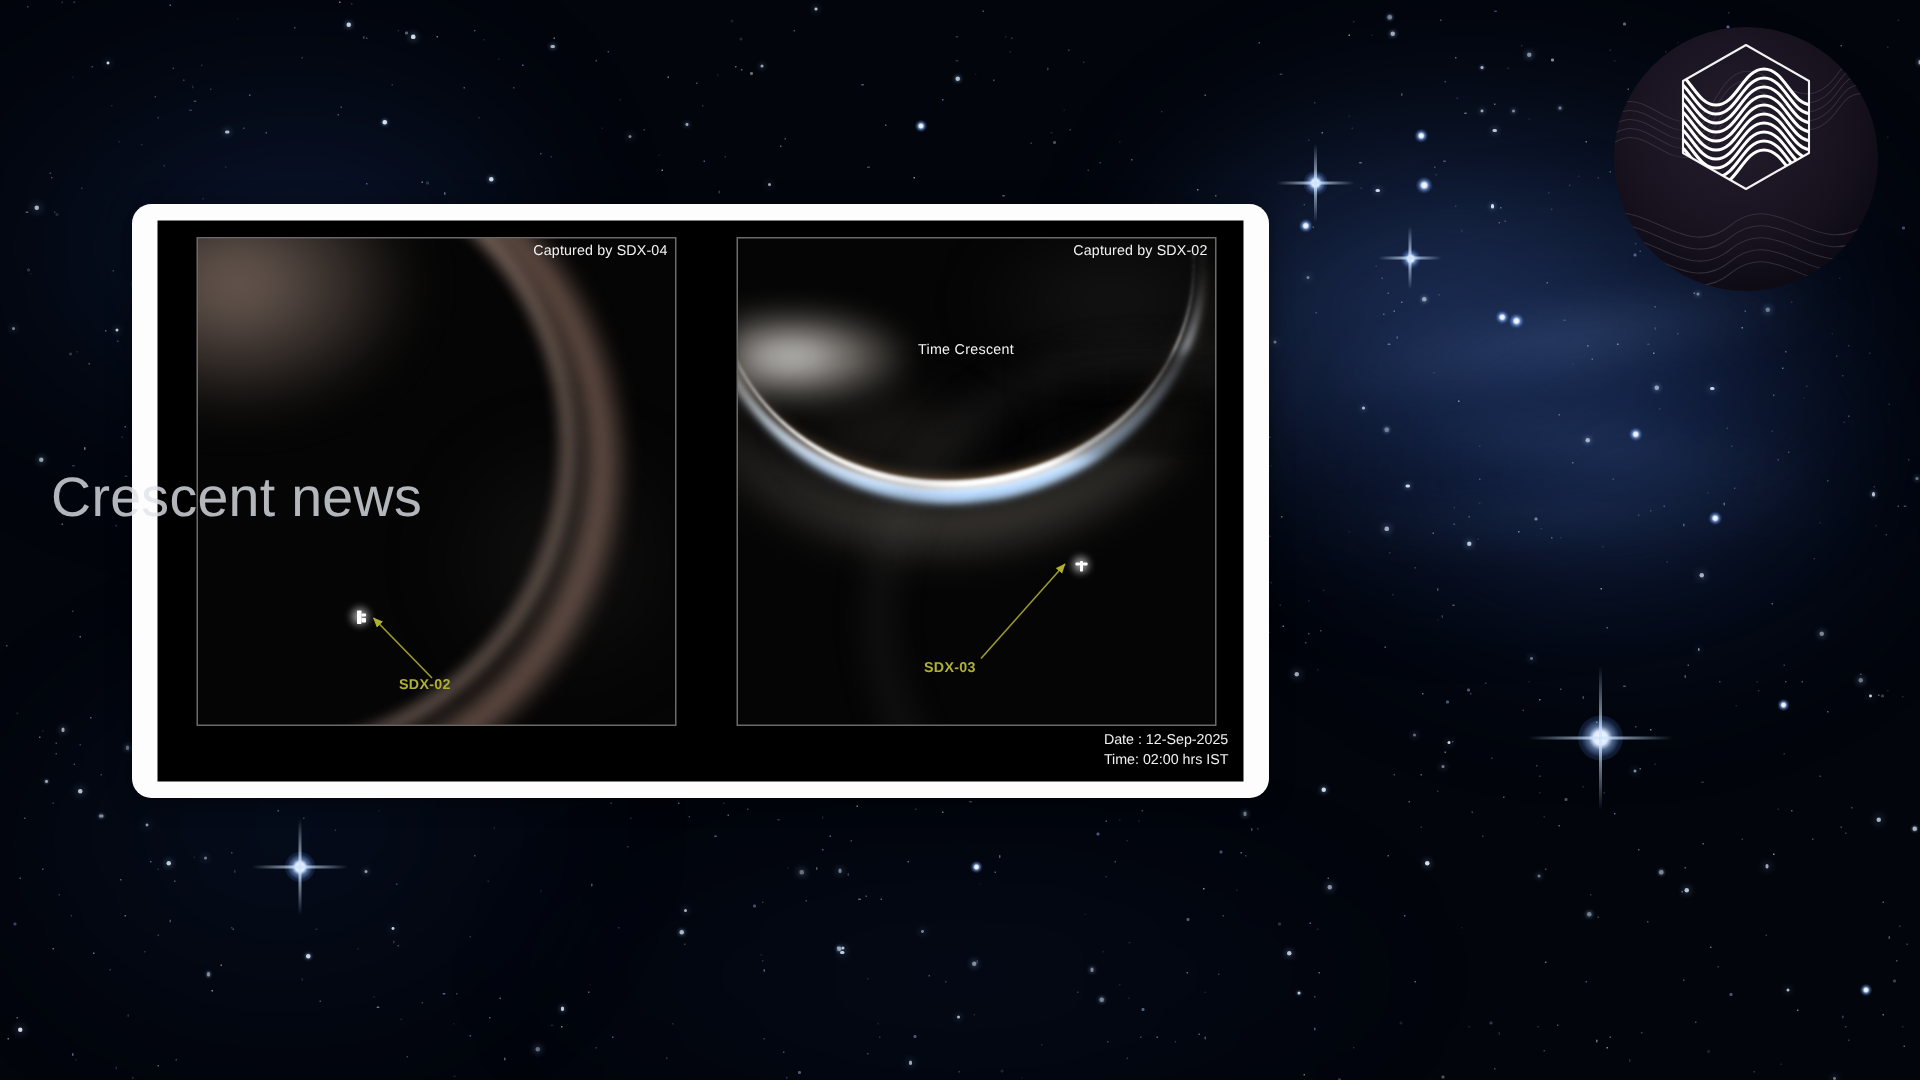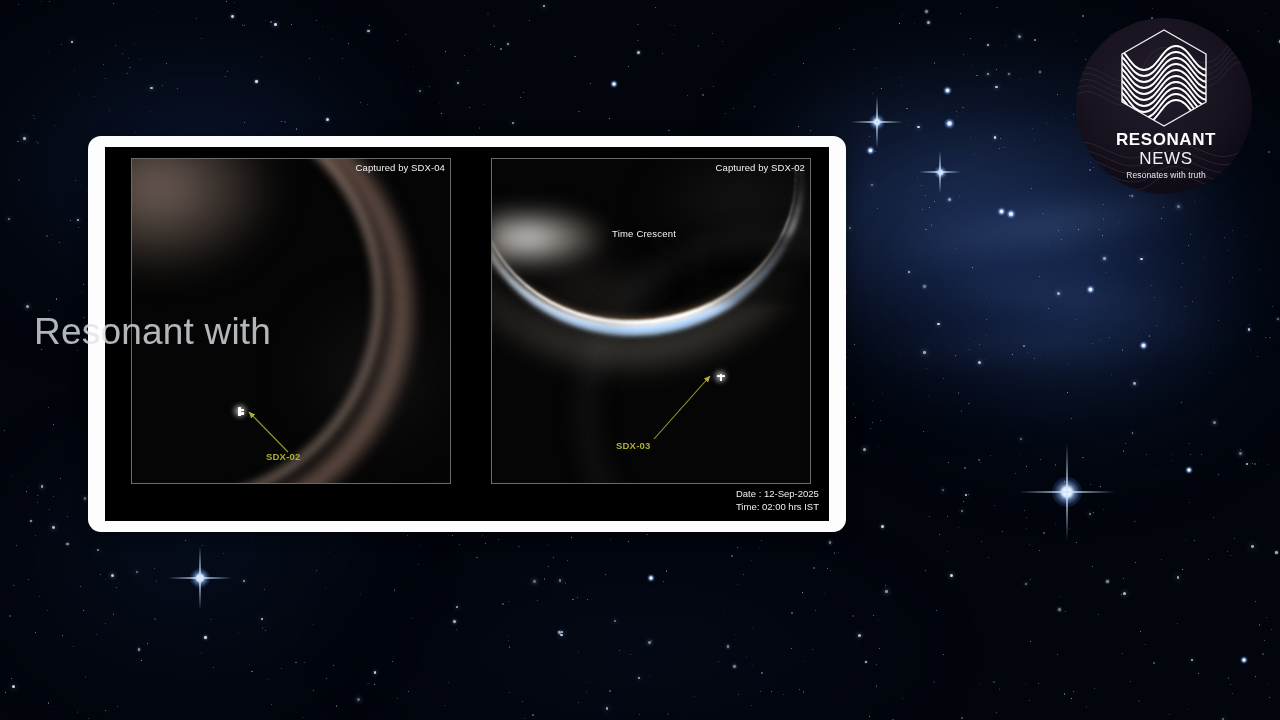--- a/index.html
+++ b/index.html
@@ -1239,21 +1239,21 @@
       </div>
       <div class="bigstar" style="left:610px;top:80px;width:8px;height:8px;">
         <div class="core"></div>
       </div>
       <div class="bigstar" style="left:1240px;top:656px;width:8px;height:8px;">
         <div class="core"></div>
       </div>
     </div>
 </div>
 
-<div id="watermark">Resonant with</div>
+<div id="watermark">Crescent news</div>
 
 <div id="card">
   <div id="card-inner">
     <div id="panels">
 
       <div class="panel" id="panel-left">
         <div id="lring" class="limb-ring"></div>
         <div id="lring2" class="limb-ring"></div>
         <div id="lglowtop"></div>
         <div id="lsheen"></div>
@@ -1346,18 +1346,13 @@
       <path d="M44,60 C58,60 62,84 76,84 C90,84 94,60 108,60 C122,60 126,84 140,84 C150,84 152,76 156,74"></path>
       <path d="M44,66 C58,66 62,90 76,90 C90,90 94,66 108,66 C122,66 126,90 140,90 C150,90 152,82 156,80"></path>
       <path d="M44,72 C58,72 62,96 76,96 C90,96 94,72 108,72 C122,72 126,96 140,96 C150,96 152,88 156,86"></path>
       <path d="M44,78 C58,78 62,102 76,102 C90,102 94,78 108,78 C122,78 126,102 140,102 C150,102 152,94 156,92"></path>
       <path d="M44,84 C58,84 62,108 76,108 C90,108 94,84 108,84 C122,84 126,108 140,108 C150,108 152,100 156,98"></path>
       <path d="M44,90 C58,90 62,114 76,114 C90,114 94,90 108,90 C122,90 126,114 140,114 C150,114 152,106 156,104"></path>
       <path d="M44,96 C58,96 62,120 76,120 C90,120 94,96 108,96 C122,96 126,120 140,120 C150,120 152,112 156,110"></path>
     </g>
   </svg>
 
-  <div id="logo-text">
-    <div id="logo-t1">RESONANT</div>
-    <div id="logo-t2">NEWS</div>
-    <div id="logo-t3">Resonates with truth</div>
-  </div>
 </div>
 
 </body></html>

